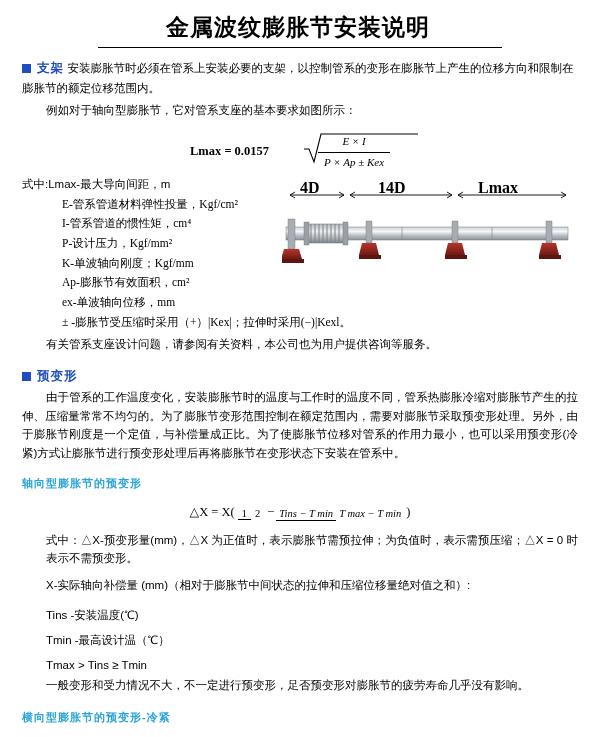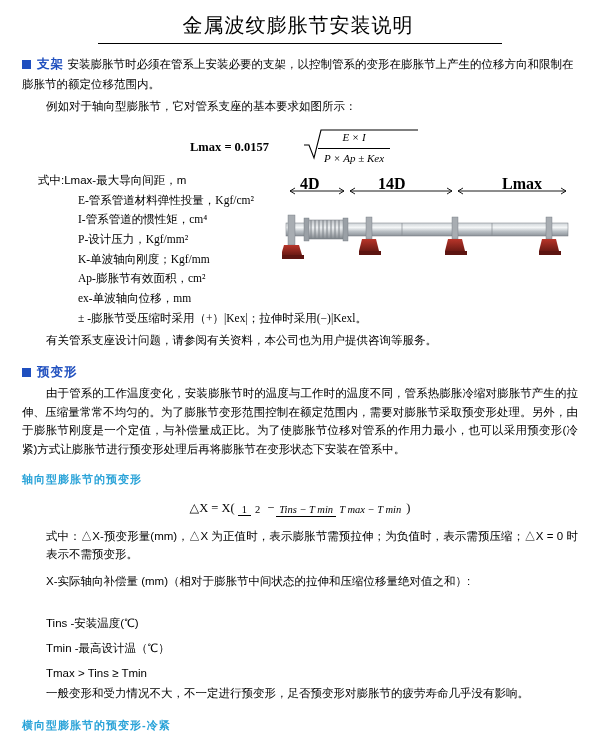--- a/index.html
+++ b/index.html
@@ -16,22 +16,22 @@
   }
   .page {
     position: relative;
     width: 600px;
     height: 737px;
     padding: 0;
     box-sizing: border-box;
   }
   .title {
     text-align: center;
-    font-size: 20px;
-    font-weight: normal;
+    font-size: 23px;
+    font-weight: bold;
     letter-spacing: 1px;
     margin: 12px 4px 2px 0;
     font-family: "Liberation Serif", serif;
   }
   .title-rule {
     width: 404px;
     height: 1px;
     background: #000;
     margin: 4px auto 10px auto;
   }
@@ -71,21 +71,21 @@
     font-size: 11px;
     margin: 12px 0 6px 0;
     letter-spacing: 1px;
   }
   .black-inline {
     color: #000;
     font-weight: normal;
     font-size: 11.5px;
   }
   .list-line {
-    margin: 0 0 1px 16px;
+    margin: 0 0 1px 0;
     white-space: nowrap;
   }
   .ind1 { padding-left: 24px; }
   .ind2 { padding-left: 40px; font-family: Liberation Serif, serif; }
 
   
   .formula1 {
     position: relative;
     margin: 10px auto 6px auto;
     width: 220px;
@@ -134,21 +134,21 @@
   .dim-labels {
     position: relative;
     height: 16px;
     font-size: 16px;
     font-weight: bold;
     font-family: "Liberation Serif", serif;
   }
   .dim-labels span { position: absolute; top: 0; }
   .dl-4d { left: 18px; }
   .dl-14d { left: 96px; }
-  .dl-lmax { left: 196px; margin-left: 24px; }
+  .dl-lmax { left: 196px; }
   .arrows { position:absolute; left:0; top:14px; width:290px; height:14px;}
   .pipe-wrap {
     position: absolute;
     left: 0;
     top: 30px;
     width: 290px;
     height: 72px;
   }
 
   
@@ -322,21 +322,21 @@
 
     <div class="formula2">
       <span class="inner">
         <span>△X = X(</span><span class="half"><span class="num">1</span><span class="den">2</span></span><span>−</span><span class="f2-frac"><span class="num">Tins − T min</span><span class="den">T max − T min</span></span><span>)</span>
       </span>
     </div>
 
     <p class="ind1" style="margin-top:8px;"><span>式中：</span><span>△X-预变形量(mm)，△X 为正值时，表示膨胀节需预拉伸；为负值时，表示需预压缩；△X = 0 时表示不需预变形。</span></p>
 
     <p class="ind1" style="margin-top:8px;">X-实际轴向补偿量 (mm)（相对于膨胀节中间状态的拉伸和压缩位移量绝对值之和）:</p>
-    <p class="ind1" style="margin-top:24px;">Tins -安装温度(℃)</p>
+    <p class="ind1" style="margin-top:12px;">Tins -安装温度(℃)</p>
     <p class="ind1" style="margin-top:6px;">Tmin -最高设计温（℃）</p>
     <p class="ind1" style="margin-top:6px;">Tmax &gt; Tins ≥ Tmin</p>
 
     <p class="ind1" style="">一般变形和受力情况不大，不一定进行预变形，足否预变形对膨胀节的疲劳寿命几乎没有影响。</p>
 
     <div class="head-cyan" style="margin-top:14px;">横向型膨胀节的预变形-冷紧</div>
 
   </div>
 </div>
 

